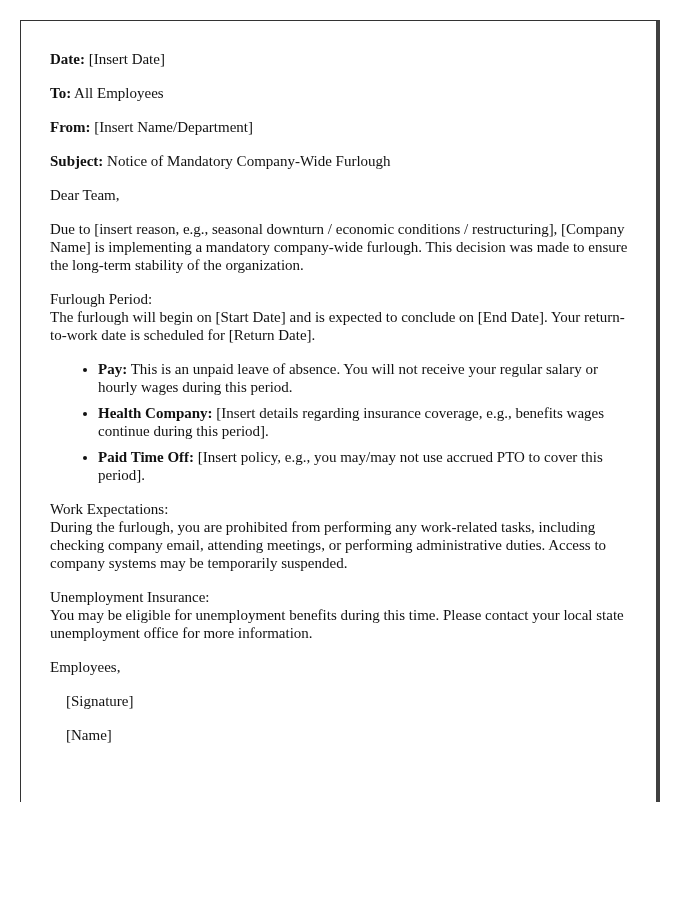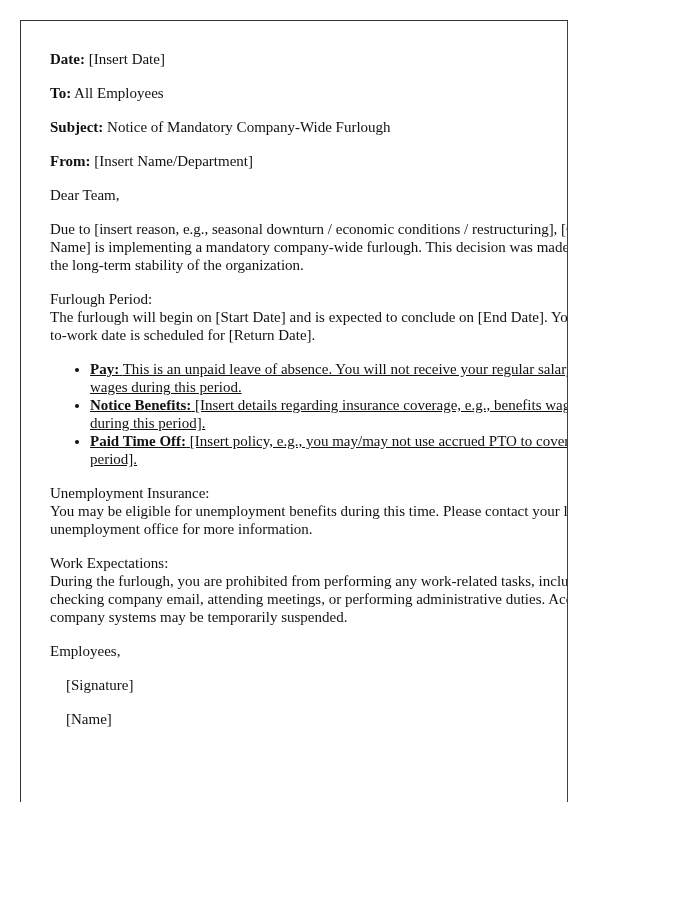--- a/index.html
+++ b/index.html
@@ -12,25 +12,25 @@
     }
     body {
       font-family: "Liberation Serif", "DejaVu Serif", serif;
       color: #111111;
       position: relative;
     }
     .letter {
       position: absolute;
       left: 20px;
       top: 20px;
-      width: 548px;
+      width: 640px;
       height: 782px;
       border-top: 1px solid #333333;
       border-left: 1px solid #333333;
-      border-right: 1px solid #404040;
+      border-right: 4px solid #404040;
       box-sizing: border-box;
       overflow: hidden;
     }
     .content {
       position: absolute;
       left: 29px;
       top: 29px;
       width: 590px;
       font-size: 15px;
       line-height: 18px;
@@ -42,23 +42,22 @@
       margin: 0 0 16px 0;
     }
     b, .bold {
       font-weight: bold;
     }
     ul {
       margin: 0 0 16px 0;
       padding-left: 40px;
     }
     ul li {
-      margin: 0;
+      margin: 8px;
       padding: 0;
-      text-decoration: underline;
     }
     .section-title {
       font-weight: normal;
       display: block;
     }
     .sig-block p {
       margin: 16px;
     }
   </style>
 </head>
@@ -69,60 +68,60 @@
 
     <p class="hdr-line">
       <b>Date:</b>
       <span>[Insert Date]</span>
     </p>
     <p class="hdr-line">
       <b>To:</b>
       <span>All Employees</span>
     </p>
     <p class="hdr-line">
+      <b>From:</b>
+      <span>[Insert Name/Department]</span>
+    </p>
+    <p class="hdr-line">
       <b>Subject:</b>
       <span>Notice of Mandatory Company-Wide Furlough</span>
-    </p>
-    <p class="hdr-line">
-      <b>From:</b>
-      <span>[Insert Name/Department]</span>
     </p>
 
     <p>Dear Team,</p>
 
     <p>Due to [insert reason, e.g., seasonal downturn / economic conditions / restructuring], [Company Name] is implementing a mandatory company-wide furlough. This decision was made to ensure the long-term stability of the organization.</p>
 
     <p>
       <span class="section-title">Furlough Period:</span>
       <span>The furlough will begin on [Start Date] and is expected to conclude on [End Date]. Your return-to-work date is scheduled for [Return Date].</span>
     </p>
 
     <ul>
       <li>
         <b>Pay:</b>
         <span>This is an unpaid leave of absence. You will not receive your regular salary or hourly wages during this period.</span>
       </li>
       <li>
-        <b>Notice Benefits:</b>
+        <b>Health Company:</b>
         <span>[Insert details regarding insurance coverage, e.g., benefits wages continue during this period].</span>
       </li>
       <li>
         <b>Paid Time Off:</b>
         <span>[Insert policy, e.g., you may/may not use accrued PTO to cover this period].</span>
       </li>
     </ul>
 
     <p>
-      <span class="section-title">Unemployment Insurance:</span>
-      <span>You may be eligible for unemployment benefits during this time. Please contact your local state unemployment office for more information.</span>
+      <span class="section-title">Work Expectations:</span>
+      <span>During the furlough, you are prohibited from performing any work-related tasks, including checking company email, attending meetings, or performing administrative duties. Access to company systems may be temporarily suspended.</span>
     </p>
 
     <p>
-      <span class="section-title">Work Expectations:</span>
-      <span>During the furlough, you are prohibited from performing any work-related tasks, including checking company email, attending meetings, or performing administrative duties. Access to company systems may be temporarily suspended.</span>
+      <span class="section-title">Unemployment Insurance:</span>
+      <span>You may be eligible for unemployment benefits during this time. Please contact your local state unemployment office for more information.</span>
     </p>
 
 
     <p>Employees,</p>
 
     <div class="sig-block">
       <p>[Signature]</p>
       <p>[Name]</p>
     </div>
 

